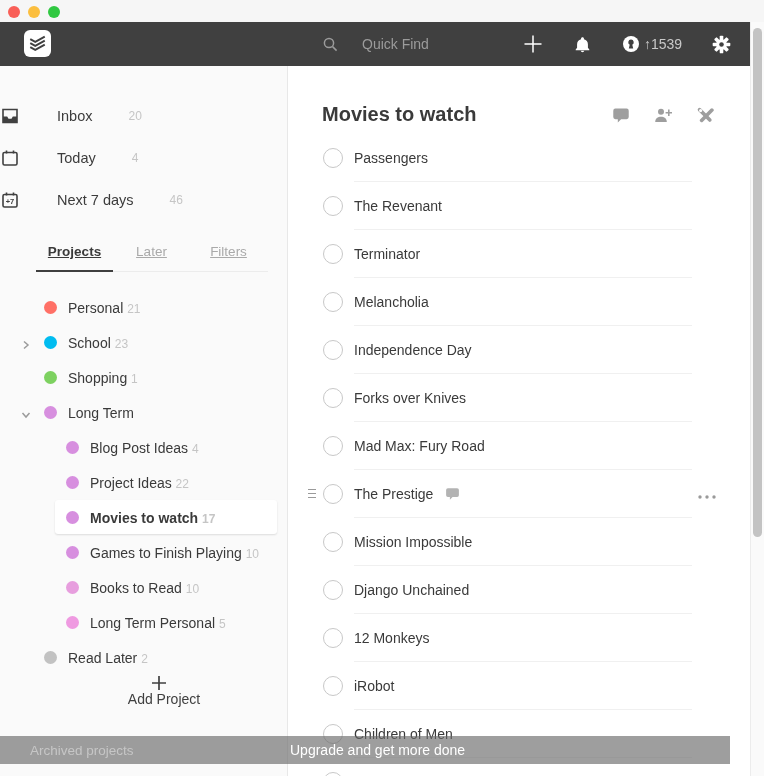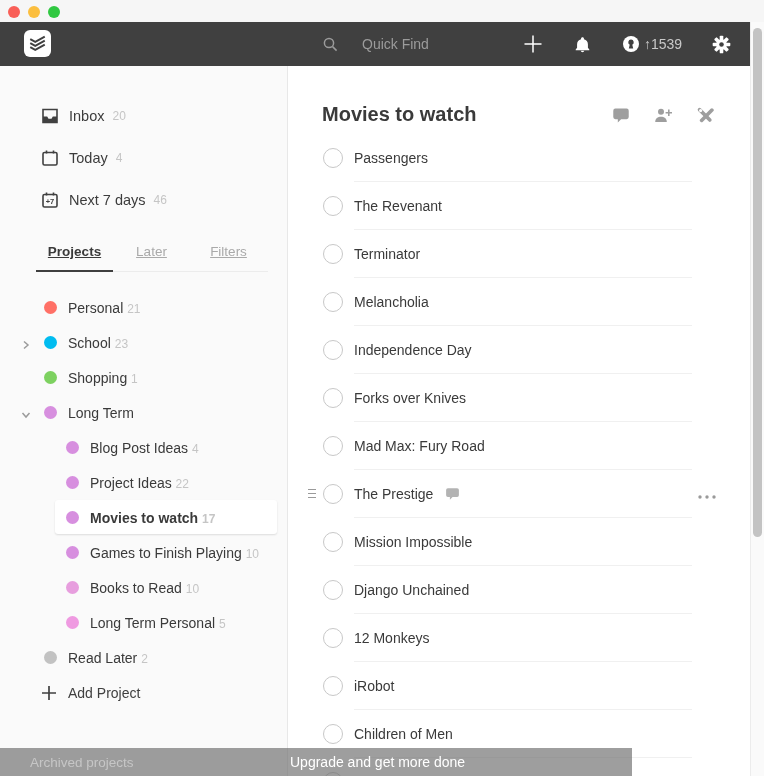--- a/index.html
+++ b/index.html
@@ -19,42 +19,42 @@
   .abtn { position:absolute; top:0; height:44px; display:flex; align-items:center; cursor:pointer; }
   .abtn.add { left:523px; }
   .abtn.bell { left:574px; }
   .abtn.karma { left:622px; gap:4px; }
   .abtn.gear { left:712px; }
   .karma-text { color:#c9c9c9; font-size:14px; }
 
   
   .sidebar { position:absolute; top:66px; left:0; width:288px; bottom:0; background:#fafafa; border-right:1px solid #e8e8e8; z-index:1; }
   .nav { padding-top:29px; }
-  .nav-row { height:42px; display:flex; align-items:center; padding-left:40px; cursor:pointer; }
+  .nav-row { height:42px; display:flex; align-items:center; cursor:pointer;gap:28px; }
   .nav-ic { width:20px; height:20px; margin-right:9px; display:flex; align-items:center; justify-content:center; }
   .nav-label { font-size:14.5px; color:#3c3c3c; }
   .count { font-size:12px; color:#c5c5c5; margin-left:8px; }
 
   .tabs { margin:23px 20px 0 36px; width:232px; display:flex; border-bottom:1px solid #ececec; }
   .tab { width:77px; text-align:center; font-size:13.5px; color:#a9a9a9; padding-bottom:11px; cursor:pointer;text-decoration:underline; }
   .tab.active { color:#3a3a3a; font-weight:bold; border-bottom:2px solid #3f3f3f; margin-bottom:-1px; }
 
   .plist { margin-top:18px; }
   .prow { position:relative; min-height:35px; display:flex; align-items:flex-start; padding-left:20px; cursor:pointer; }
   .prow > * { position:relative; z-index:1; }
   .pchev { width:12px; height:12px; margin-top:12px; flex:none; visibility:hidden; }
   .prow.has-chev .pchev { visibility:visible; }
   .pchev.right svg { transform:rotate(-90deg); }
   .pdot { width:13px; height:13px; border-radius:50%; margin:11px 0 0 12px; flex:none; }
   .plabel { margin-left:11px; padding-top:8.5px; line-height:18px; max-width:175px; font-size:14px; color:#3a3a3a; }
   .prow.sub { padding-left:42px; }
   .prow.selected .plabel { font-weight:bold; }
   .prow.selected::before { content:""; position:absolute; left:55px; right:10px; top:0; bottom:1px; background:#fff; border-radius:3px; box-shadow:0 1px 2px rgba(0,0,0,.12); z-index:0; }
   .pcount { font-size:12px; color:#c5c5c5; }
-  .addproj { height:36px; display:flex; align-items:center; padding-left:41px; margin-top:0px; cursor:pointer; }
+  .addproj { height:36px; display:flex; align-items:center; padding-left:41px; margin-top:0px; cursor:pointer;flex-direction:column; }
   .addproj .plus { margin-right:11px; display:flex; }
   .addproj span.lbl { font-size:14px; color:#404040; }
 
   
   .content { position:absolute; top:66px; left:289px; width:461px; bottom:0; background:#fff; z-index:1; }
   .chead { position:relative; height:68px; }
   .ctitle { position:absolute; left:33px; top:37px; font-size:20px; color:#3a3a3a; }
   .cicons { position:absolute; right:36px; top:41px; display:flex; gap:24px; }
   .cicons .ci { cursor:pointer; display:flex; }
 
@@ -64,21 +64,21 @@
   .trow::after { content:""; position:absolute; left:65px; right:58px; bottom:0; height:1px; background:#f0f0f0; }
   .tdrag { position:absolute; left:19px; top:19px; width:8px; cursor:grab; display:none; }
   .tdrag i { display:block; height:1px; background:#9a9a9a; margin-bottom:3px; }
   .tmore { position:absolute; right:34px; top:50%; transform:translateY(-50%); display:none; cursor:pointer; }
   .tcomment { margin-left:12px; display:none; }
   .trow.hovered .tdrag, .trow.hovered .tmore { display:block; }
   .trow.has-comment .tcomment { display:flex; cursor:pointer; }
   .trow.partial::after { display:none; }
 
   
-  .banner { position:absolute; left:0; bottom:0; width:632px; height:28px; background:rgba(103,103,103,0.64); z-index:20; display:flex; align-items:center; }
+  .banner { position:absolute; left:0; bottom:12px; width:730px; height:28px; background:rgba(103,103,103,0.64); z-index:20; display:flex; align-items:center; }
   .archived { position:absolute; left:30px; color:#c6c6c6; font-size:13.5px; cursor:pointer; }
   .upgrade { position:absolute; left:290px; color:#ffffff; font-size:14px; cursor:pointer; }
 
   
   .scrollzone { position:absolute; top:22px; left:750px; width:14px; bottom:0; background:#fafafa; border-left:1px solid #ececec; z-index:28; }
   .thumb { position:absolute; left:2px; top:6px; width:9px; height:509px; border-radius:5px; background:#c3c3c3; cursor:pointer; }
 </style>
 </head>
 <body>
 

